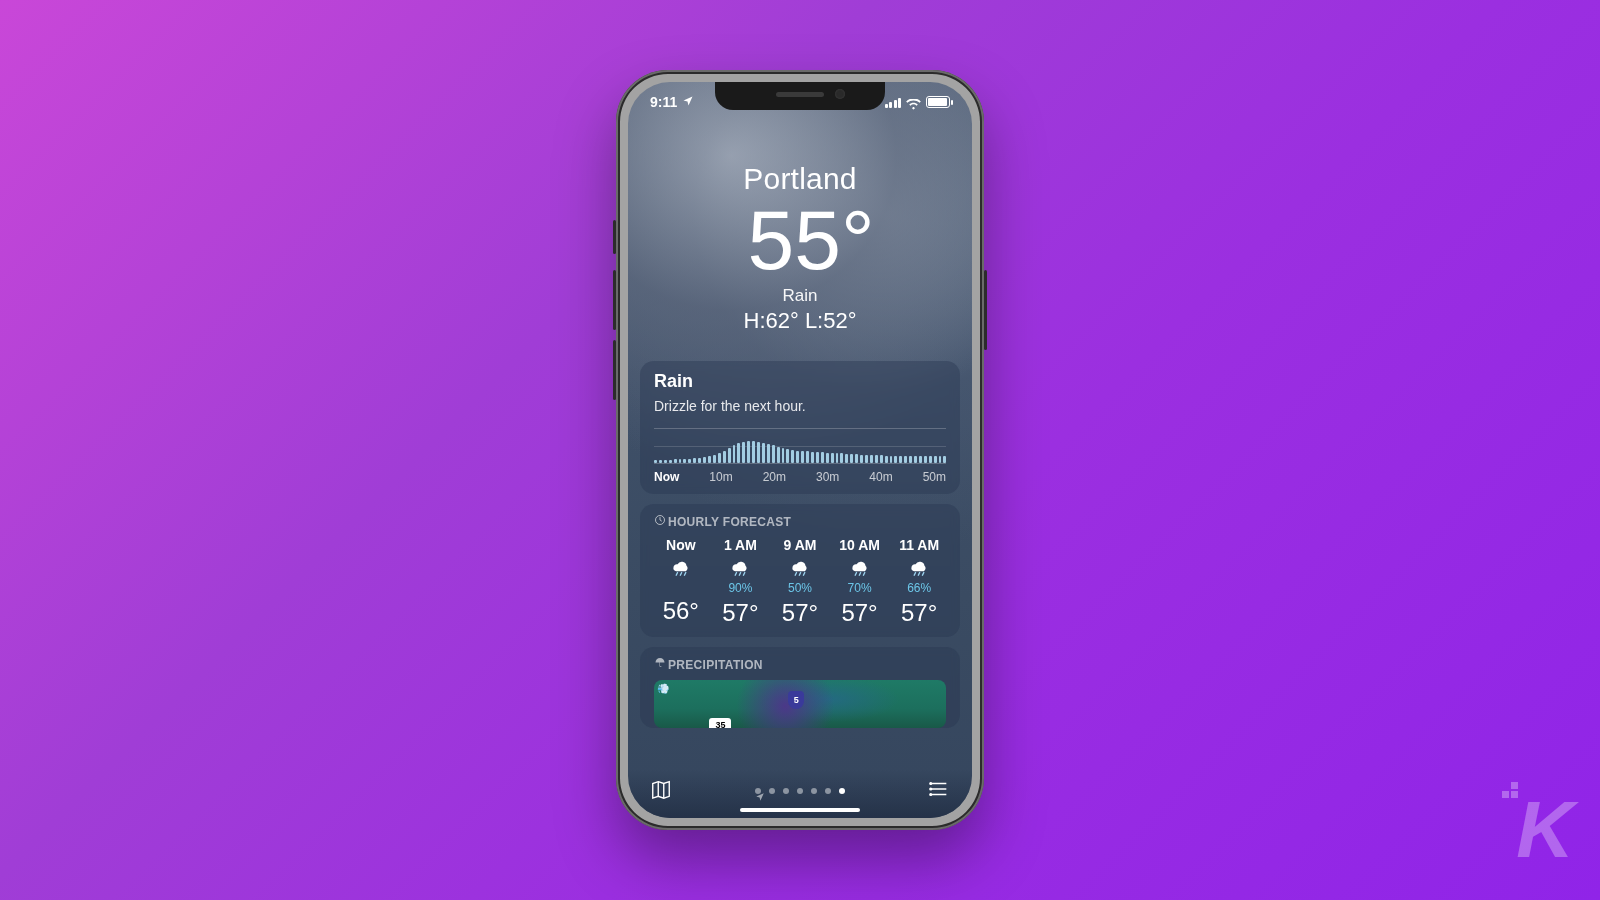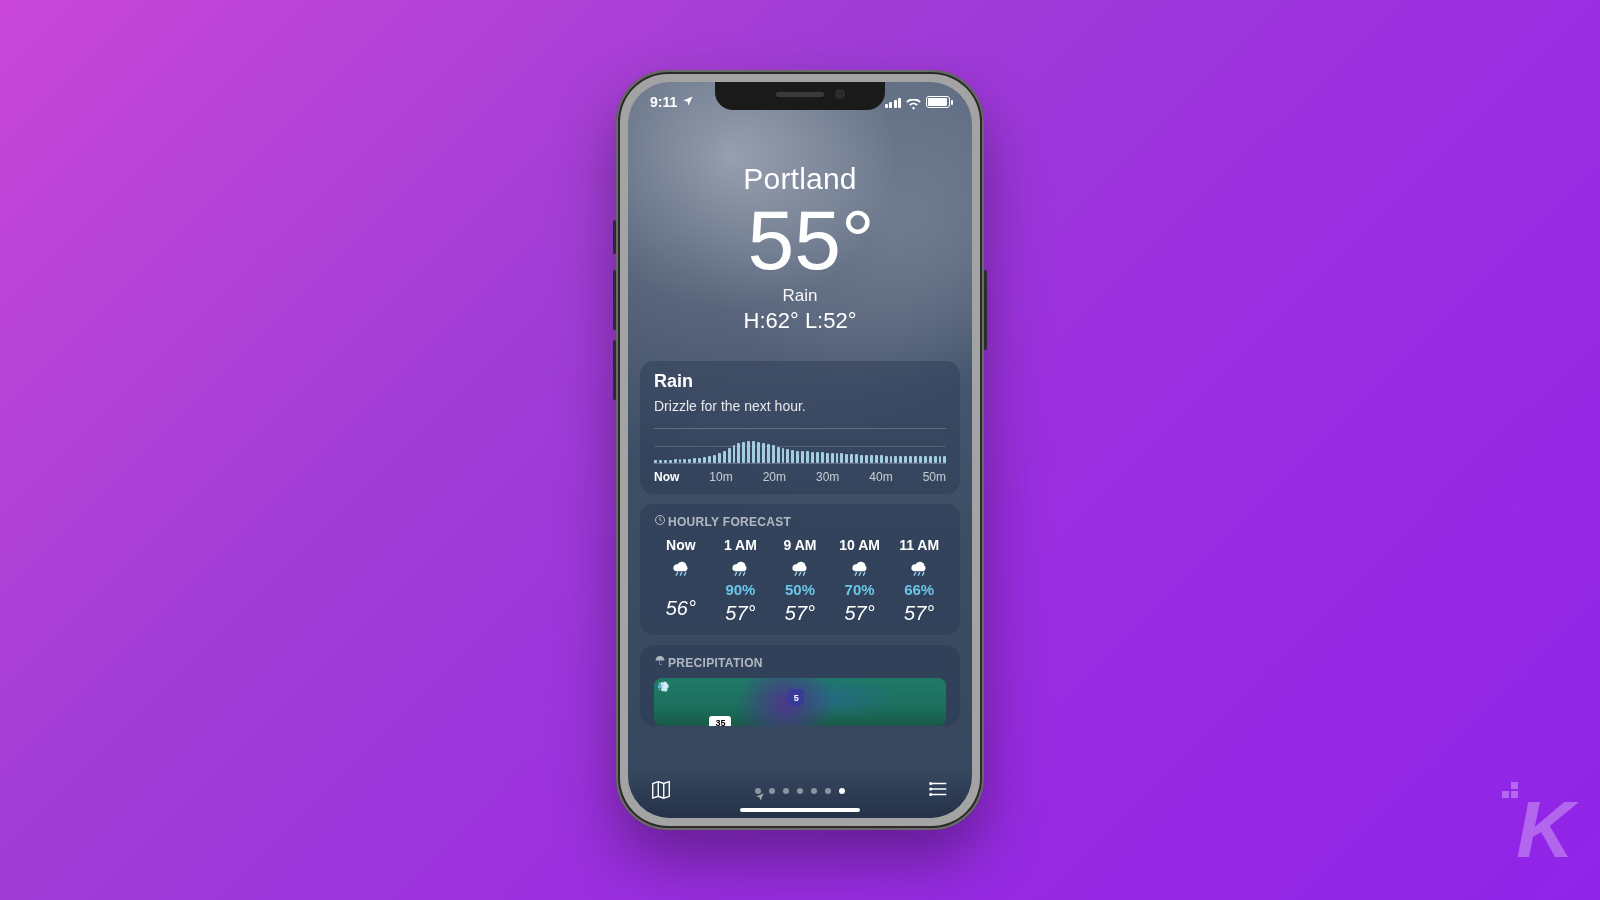--- a/index.html
+++ b/index.html
@@ -136,22 +136,22 @@
   .bars { position:absolute; left:0; right:0; bottom:0; height:100%; display:flex; align-items:flex-end; gap:2px; }
   .bars span { flex:1; background: #a3cde2; border-radius:1px; min-height:2px; }
   .time-axis { display:flex; justify-content:space-between; font-size:12px; color:rgba(255,255,255,0.72); margin-top:6px; }
   .time-axis .now { color:#fff; font-weight:600; }
 
   .hourly-row { display:flex; justify-content:space-between; gap:6px; margin-top:8px; }
   .hour { display:flex; flex-direction:column; align-items:center; gap:4px; width:54px; }
   .hour .h-time { font-size:14px; font-weight:600; }
   .hour .h-icon { height:20px; display:flex; align-items:center; justify-content:center; }
   .hour .h-icon svg { width:22px; height:20px; }
-  .hour .h-pct { font-size:15px; font-weight:700; color:#6cc6e8; min-height:12px; }
-  .hour .h-temp { font-size:20px; font-weight:500;font-style:italic; }
+  .hour .h-pct { font-size:12px; font-weight:400; color:#6cc6e8; min-height:12px; }
+  .hour .h-temp { font-size:24px; font-weight:500; }
 
   .precip-map {
     height:48px; margin-top:8px; border-radius:8px; position:relative; overflow:hidden;
     background:
       radial-gradient(circle at 45% 55%, rgba(80,50,140,0.9) 0%, rgba(80,50,140,0) 30%),
       radial-gradient(ellipse 40% 80% at 60% 40%, rgba(40,100,150,0.6) 0%, rgba(40,100,150,0) 60%),
       linear-gradient(180deg, #1f7a66 0%, #1c6f5d 60%, #195948 100%);
   }
   .precip-map .shield {
     position:absolute; left:46%; top:22%; width:16px; height:18px;

